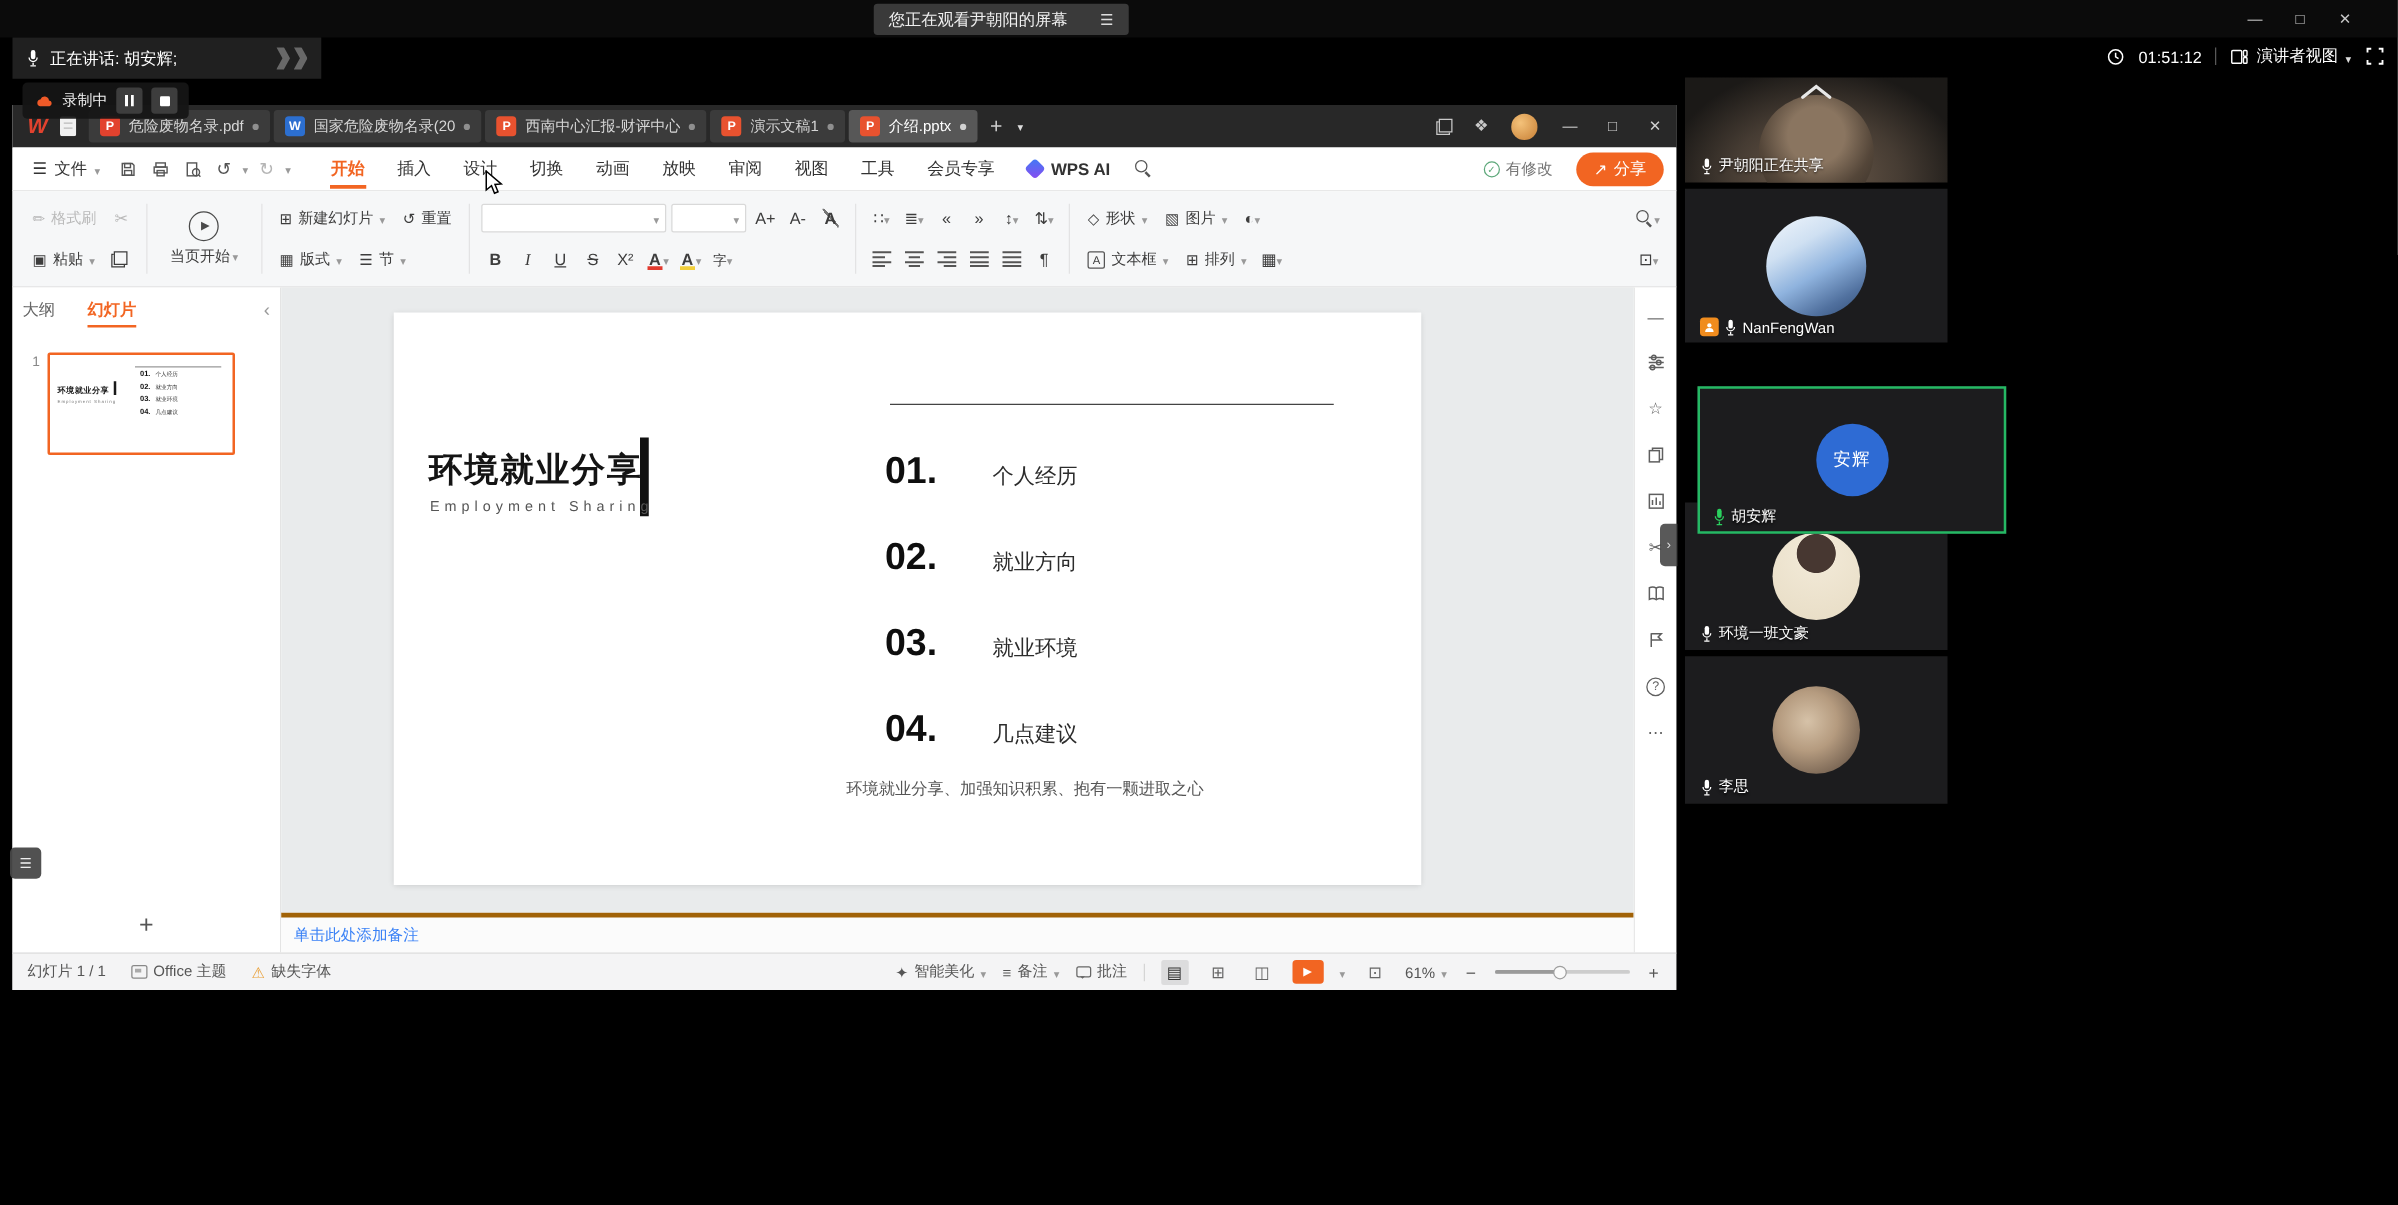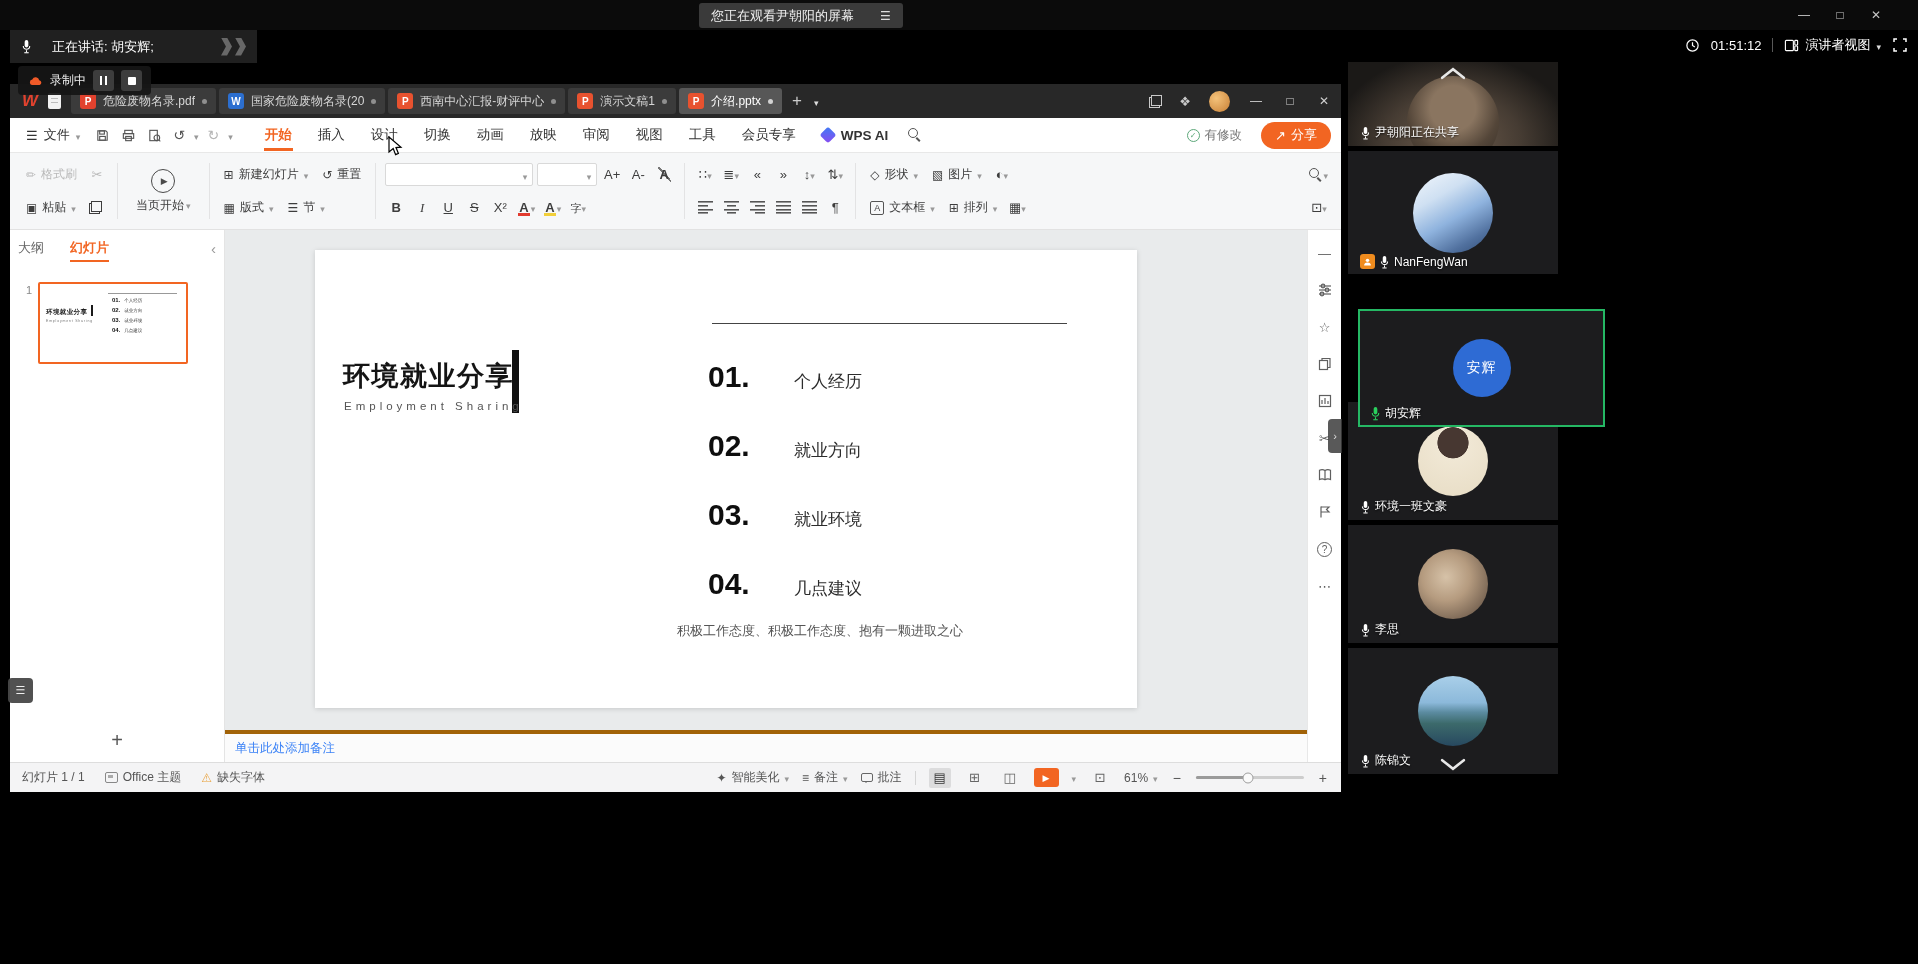--- a/index.html
+++ b/index.html
@@ -10,21 +10,21 @@
   
   .titlebar { position:absolute; left:0; top:0; width:100%; height:30px; background:#0b0b0b; z-index:3; }
   .toast { position:absolute; left:699px; top:3px; height:25px; background:#3a3a3a; border-radius:3px;
            display:flex; align-items:center; gap:26px; padding:0 12px; color:#f0f0f0; font-size:13px; }
   .toast .tmenu { color:#ddd; font-size:12px; }
   .wincontrols { position:absolute; right:24px; top:0; display:flex; }
   .wc { width:36px; height:30px; display:flex; align-items:center; justify-content:center; color:#c8c8c8; font-size:12px; }
 
   
   .speaking { position:absolute; left:10px; top:30px; width:247px; height:33px; background:#202020; z-index:5;
-              display:flex; align-items:center; gap:20px; padding:0 11px; color:#fff; font-size:13px; overflow:hidden; }
+              display:flex; align-items:center; gap:8px; padding:0 11px; color:#fff; font-size:13px; overflow:hidden; }
   .speaking svg { width:11px; height:15px; color:#fff; flex:none; }
   .deco { margin-left:auto; display:flex; }
   .deco i { width:11px; height:18px; background:#8f8f8f; opacity:.65; margin-left:3px;
             clip-path:polygon(0 0,55% 0,100% 50%,55% 100%,0 100%,45% 50%); }
 
   
   .topright { position:absolute; right:10px; top:36px; display:flex; align-items:center; gap:11px; color:#fff; font-size:13px; z-index:3; }
   .topright svg { color:#fff; }
   .vdiv { width:1px; height:14px; background:#585858; }
   .viewmode { display:flex; align-items:center; gap:6px; }
@@ -689,21 +689,21 @@
                 </div>
               <div class="s-item">
                   <span class="s-num">03.</span>
                   <span class="s-txt">就业环境</span>
                 </div>
               <div class="s-item">
                   <span class="s-num">04.</span>
                   <span class="s-txt">几点建议</span>
                 </div>
             </div>
-            <div class="s-foot">积极工作态度、积极工作态度、抱有一颗进取之心</div>
+            <div class="s-foot">环境就业分享、加强知识积累、抱有一颗进取之心</div>
           </div>
         </div>
         <div class="notesbar">
           <span>单击此处添加备注</span>
         </div>
       </div>
 
       <div class="rightrail">
         <span class="rr-ic">—</span>
         <span class="rr-ic">
@@ -850,31 +850,19 @@
     </div>
     <div class="ptile h4">
       <span class="pavatar av-cat"></span>
       <div class="plabel">
         <svg class="micsvg">
             <use href="#i-mic"></use>
           </svg>
         <span>李思</span>
       </div>
     </div>
-    <div class="ptile h5">
-      <span class="pavatar av-scene"></span>
-      <div class="plabel">
-        <svg class="micsvg">
-            <use href="#i-mic"></use>
-          </svg>
-        <span>陈锦文</span>
-      </div>
-      <svg class="scrolldown">
-          <use href="#i-chevdown"></use>
-        </svg>
-    </div>
   </aside>
 
   <svg class="cursor" width="18" height="22" viewBox="0 0 18 22">
     <path d="M1 1 L1 16 L5.2 12.6 L7.6 18.6 L10.4 17.4 L8 11.6 L13 11.2 Z" fill="#fff" stroke="#000" stroke-width="1.2"></path>
   </svg>
 
 </div>
 
 </body></html>

